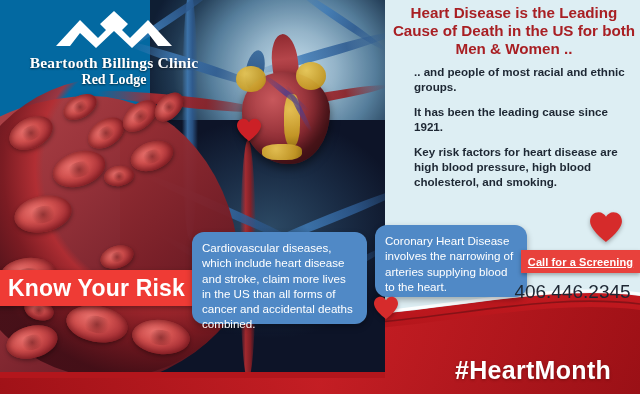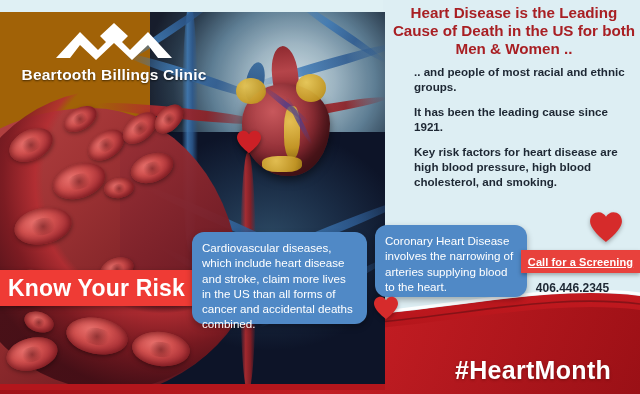--- a/index.html
+++ b/index.html
@@ -23,23 +23,24 @@
 
   
   .wave-wrap{
     position:absolute;left:0;bottom:0;width:640px;height:120px;
     overflow:hidden;
   }
   .wave-wrap svg{display:block;width:640px;height:120px;}
 
   
   .img-panel{
-    position:absolute;left:0;top:12px;width:385px;height:378px;
-    background:#a16207;
+    position:absolute;left:0;top:0;width:385px;height:378px;
+    background:#0369a1;
     overflow:hidden;
+    font-family:Liberation Serif, serif;
   }
   .img-panel::after{
     content:"";position:absolute;left:0;right:0;bottom:0;height:6px;
     background:#b3161c;
   }
 
   
   .bg-chest{
     position:absolute;left:150px;top:-20px;width:260px;height:300px;
     background:
@@ -182,21 +183,21 @@
   
   .cta{
     position:absolute;left:521px;top:250px;width:119px;height:23px;
     background:#e8413c;
     display:flex;align-items:center;justify-content:center;
     box-shadow:0 2px 4px rgba(0,0,0,.3);
   }
   .cta span{color:#fff;font-weight:bold;font-size:11px;letter-spacing:.1px;text-decoration:underline;}
   .phone{
     position:absolute;left:505px;top:281px;width:135px;text-align:center;
-    color:#1d2733;font-size:12px;font-weight:bold;
+    color:#1d2733;font-size:19px;font-weight:normal;
   }
   .heart-icon{position:absolute;filter:drop-shadow(0 2px 2px rgba(0,0,0,.3));}
   .heart-cta{left:589px;top:211px;width:34px;height:32px;}
   .heart-wave{left:373px;top:296px;width:26px;height:24px;}
 
   .hashtag{
     position:absolute;left:455px;top:356px;
     color:#fff;font-size:25px;font-weight:bold;letter-spacing:.3px;
     text-shadow:0 1px 3px rgba(70,0,0,.45);
   }
@@ -282,20 +283,21 @@
     <div class="rbc" style="left:6px;top:326px;width:52px;height:32px;transform:rotate(-14deg);"></div>
     <div class="rbc" style="left:132px;top:320px;width:58px;height:34px;transform:rotate(6deg);"></div>
     <div class="rbc" style="left:100px;top:246px;width:34px;height:22px;transform:rotate(-18deg);"></div>
     <div class="rbc" style="left:24px;top:300px;width:30px;height:20px;transform:rotate(18deg);"></div>
 
     <div class="logo">
       <svg width="120" height="42" viewBox="0 0 120 42">
         <path d="M2,38 L26,12 L44,30 L52,22 L46,16 L60,3 L74,16 L68,22 L76,30 L94,12 L118,38 L104,38 L94,25 L78,40 L60,23 L42,40 L26,25 L16,38 Z" fill="#ffffff"></path>
       </svg>
       <div class="l1">Beartooth Billings Clinic</div>
+      <div class="l2">Red Lodge</div>
     </div>
   </div>
 
   <div class="kyr">
     <span>Know Your Risk</span>
   </div>
 
   <div class="headline">Heart Disease is the Leading Cause of Death in the US for both Men &amp; Women ..</div>
 
   <div class="paras">

